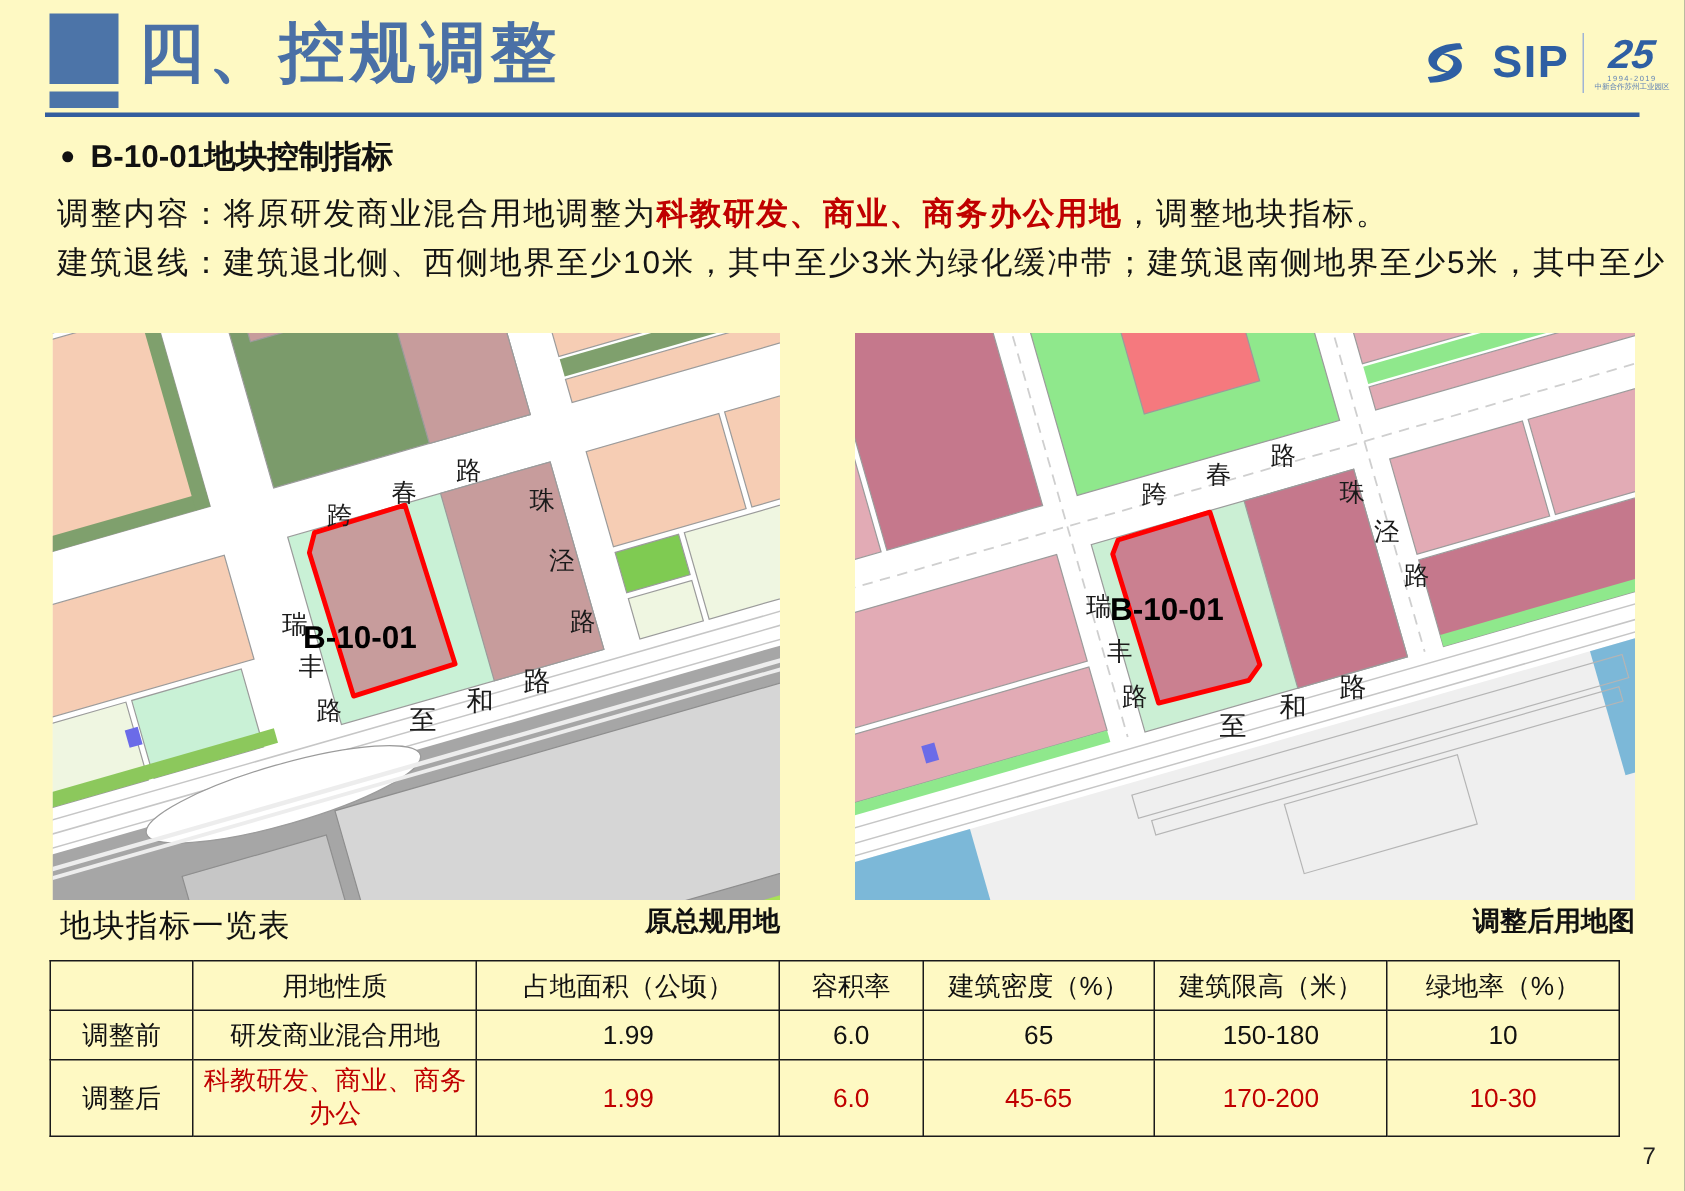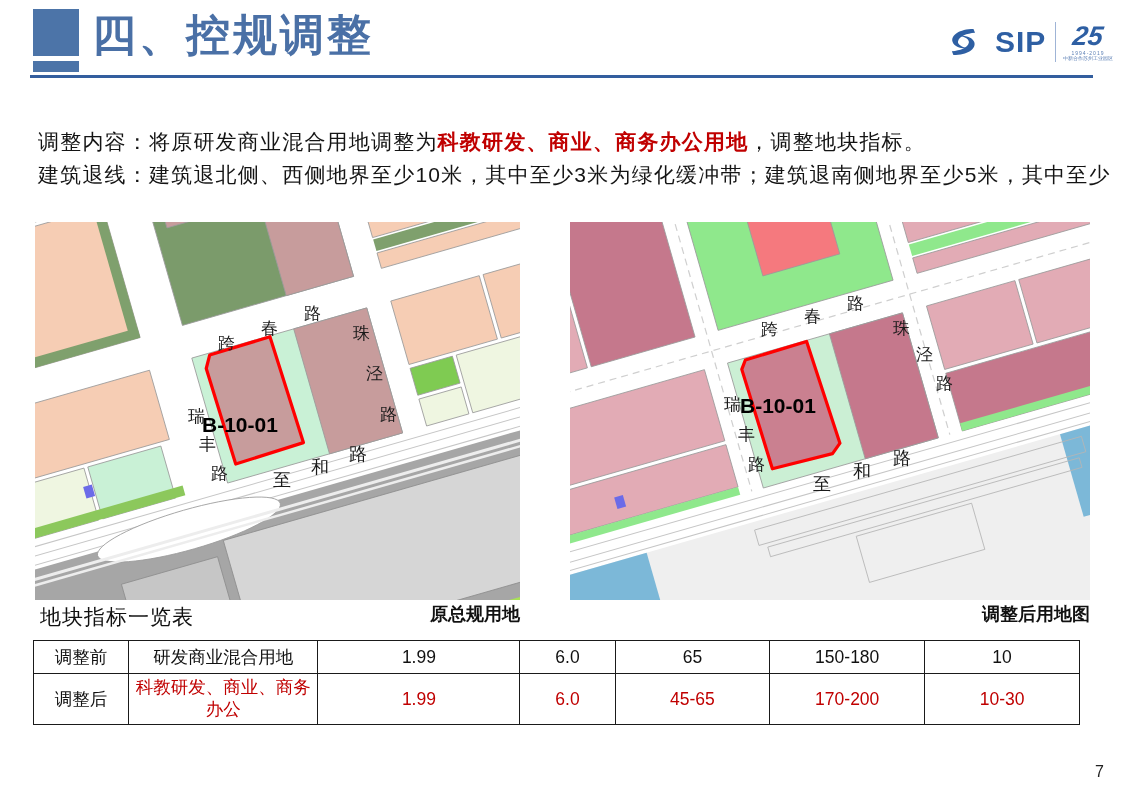--- a/index.html
+++ b/index.html
@@ -1,16 +1,16 @@
 <!DOCTYPE html>
 <html><head>
 <meta charset="utf-8">
 <style>
   html,body{margin:0;padding:0;background:#888;}
-  .slide{position:relative;width:1123px;height:794px;background:#ffffff;overflow:hidden;
+  .slide{position:relative;width:1123px;height:794px;background:#fef9c3;overflow:hidden;
          font-family:"Liberation Sans","DejaVu Sans",sans-serif;color:#111;}
   .abs{position:absolute;}
 
   
   .deco-square{left:33px;top:9px;width:46px;height:47px;background:#4C74A8;}
   .deco-bar{left:33px;top:61px;width:46px;height:11px;background:#4C74A8;}
   .page-title{left:92px;top:6px;font-size:44px;font-weight:bold;color:#4A70A6;letter-spacing:3px;white-space:nowrap;}
   .header-rule{left:30px;top:75px;width:1063px;height:3px;background:#335E9E;}
   .logo{left:948px;top:14px;width:165px;height:56px;display:flex;align-items:center;color:#2E5FA3;}
   .logo .sip-text{font-size:30px;font-weight:bold;letter-spacing:1px;margin-left:16px;}
@@ -71,20 +71,23 @@
     </svg>
     <span class="sip-text">SIP</span>
     <span class="divider"></span>
     <span class="anniv">
       <span class="n25">25</span>
       <span class="yrs">1994-2019</span>
       <span class="sub">中新合作苏州工业园区</span>
     </span>
   </div>
 
+  <div class="abs bullet-row">
+    <span class="dot">●</span><span>B-10-01地块控制指标</span>
+  </div>
   <div class="abs para p1">
     <span>调整内容：将原研发商业混合用地调整为</span><span class="hl">科教研发、商业、商务办公用地</span><span>，调整地块指标。</span>
   </div>
   <div class="abs para p2">建筑退线：建筑退北侧、西侧地界至少10米，其中至少3米为绿化缓冲带；建筑退南侧地界至少5米，其中至少</div>
 
   <div class="abs map-fig map-left">
   <svg width="485" height="378" viewBox="0 0 485 378">
     <rect x="0" y="0" width="485" height="378" fill="#ffffff"></rect>
     <g transform="translate(0,-18) rotate(-16 242 190)">
 
@@ -224,20 +227,29 @@
     <colgroup>
       <col style="width:9.1%">
         <col style="width:18.1%">
         <col style="width:19.3%">
         <col style="width:9.1%">
       <col style="width:14.8%">
         <col style="width:14.8%">
         <col style="width:14.8%">
     </colgroup>
     <tbody>
+        <tr class="hdr">
+      <th></th>
+      <th>用地性质</th>
+      <th>占地面积（公顷）</th>
+      <th>容积率</th>
+      <th>建筑密度（%）</th>
+      <th>建筑限高（米）</th>
+      <th>绿地率（%）</th>
+    </tr>
     <tr class="r1">
       <td>调整前</td>
       <td>研发商业混合用地</td>
       <td>1.99</td>
       <td>6.0</td>
       <td>65</td>
       <td>150-180</td>
       <td>10</td>
     </tr>
     <tr class="r2">

